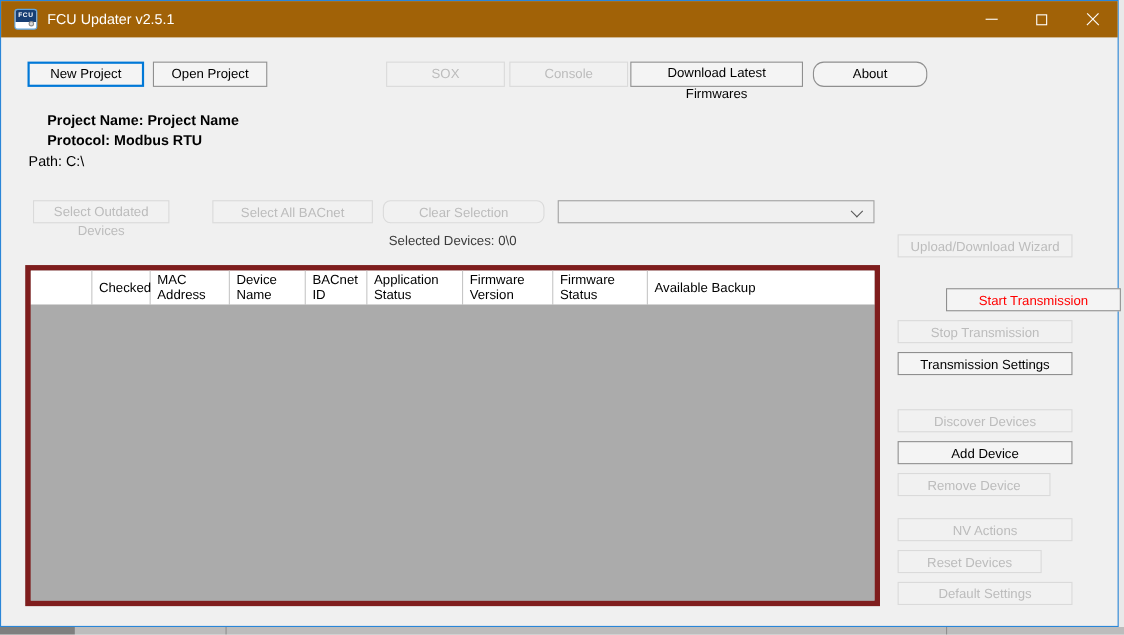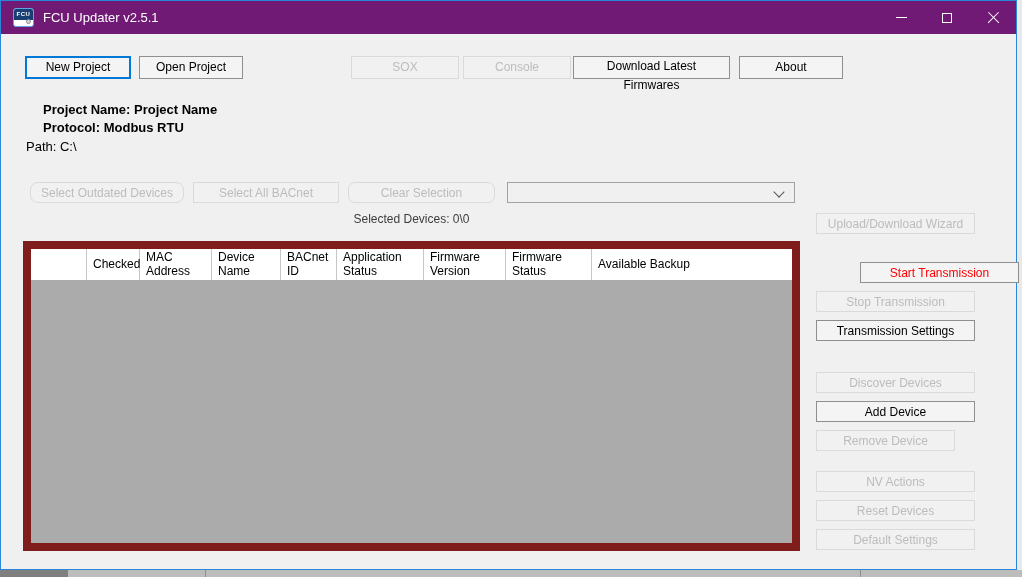--- a/index.html
+++ b/index.html
@@ -12,21 +12,21 @@
   .behind-strip { position:absolute; left:0; top:570px; width:1022px; height:7px; background:#bcbcbc; }
   .behind-seg-dark { position:absolute; left:0; top:0; width:68px; height:7px; background:#7f7f7f; }
   .behind-div1 { position:absolute; left:205px; top:0; width:1px; height:7px; background:#8f8f8f; }
   .behind-div2 { position:absolute; left:860px; top:0; width:1px; height:7px; background:#8f8f8f; }
   .behind-right { position:absolute; left:1017px; top:0; width:5px; height:570px; background:#e9e9e9; }
 
   .window { position:absolute; left:0; top:0; width:1017px; height:570px;
             background:#f0f0f0; border:1px solid #2a86d8; }
 
   
-  .titlebar { position:absolute; left:0; top:0; width:100%; height:33px; background:#701a75;
+  .titlebar { position:absolute; left:0; top:0; width:100%; height:33px; background:#a16207;
               display:flex; align-items:center; }
   .app-icon { width:21px; height:19px; margin-left:12px; border-radius:3px; overflow:hidden;
               background:#ffffff; border:1px solid #5ea4e0; position:relative; flex-shrink:0; }
   .app-icon .icon-top { position:absolute; left:0; top:0; width:100%; height:11px; background:#173f74;
               color:#fff; font-size:6px; font-weight:bold; text-align:center; line-height:11px; letter-spacing:0.5px; }
   .app-icon .gear-dot { position:absolute; right:2px; bottom:2px; width:5px; height:5px; border-radius:50%;
               border:1px solid #8a8a8a; background:#d8d8d8; }
   .title-text { color:#ffffff; font-size:13px; margin-left:9px; white-space:nowrap; }
 
   .win-controls { position:absolute; right:0; top:0; height:33px; display:flex; }
@@ -57,21 +57,21 @@
               background:#f0f0f0; border:1px solid #a2a2a2; cursor:pointer; }
   .combobox .value { position:absolute; left:6px; top:3px; font-size:12px; color:#000; }
   .chevron-down { position:absolute; right:11px; top:5px; width:8px; height:8px;
               border-right:1.6px solid #555; border-bottom:1.6px solid #555; transform:rotate(45deg); }
 
   .selected-label { position:absolute; left:22px; top:211px; width:777px; text-align:center;
               font-size:12px; color:#3c3c3c; }
 
   
   .device-table { position:absolute; left:22px; top:240px; width:777px; height:310px;
-              border:8px solid #7f1d1d; background:#ababab; display:flex; flex-direction:column; }
+              border:5px solid #7f1d1d; background:#ababab; display:flex; flex-direction:column; }
   .table-header { height:31px; background:#ffffff; display:flex; flex-shrink:0; }
   .hcell { border-right:1px solid #c6c6c6; display:flex; align-items:center; padding-left:6px;
            font-size:12px; color:#000; white-space:pre-line; line-height:1.15; flex-shrink:0; }
   .hcell:last-child { border-right:none; flex:1; }
   .table-body { flex:1; background:#ababab; }
 </style>
 </head>
 <body>
 
 <div class="screen">
@@ -102,27 +102,27 @@
           <span class="icon-close"></span>
         </div>
       </div>
     </div>
 
     <button class="btn focused" style="left:24px; top:55px; width:106px;">New Project</button>
     <button class="btn" style="left:138px; top:55px; width:104px;">Open Project</button>
     <button class="btn disabled" style="left:350px; top:55px; width:108px;">SOX</button>
     <button class="btn disabled" style="left:462px; top:55px; width:108px;">Console</button>
     <button class="btn" style="left:572px; top:55px; width:157px;">Download Latest Firmwares</button>
-    <button class="btn" style="left:738px; top:55px; width:104px;">About</button>
+    <button class="btn" style="left:738px; top:55px; width:104px;border-radius:10px;">About</button>
 
     <div class="info-line bold" style="top:101px;">Project Name: Project Name</div>
     <div class="info-line bold" style="top:119px;">Protocol: Modbus RTU</div>
     <div class="info-line" style="top:138px; font-size:13px;">Path: C:\</div>
 
-    <button class="btn small disabled" style="left:29px; top:181px; width:154px;border-radius:8px;">Select Outdated Devices</button>
+    <button class="btn small disabled" style="left:29px; top:181px; width:124px;">Select Outdated Devices</button>
     <button class="btn small disabled" style="left:192px; top:181px; width:146px;">Select All BACnet</button>
     <button class="btn small disabled" style="left:347px; top:181px; width:147px;border-radius:7px;">Clear Selection</button>
     <div class="combobox">
       <span class="value"></span>
       <span class="chevron-down"></span>
     </div>
 
     <div class="selected-label">Selected Devices: 0\0</div>
 
     <div class="device-table">
@@ -147,17 +147,17 @@
     </div>
 
     <button class="btn small disabled" style="left:815px; top:212px; width:159px;">Upload/Download Wizard</button>
     <button class="btn small danger" style="left:815px; top:261px; width:159px;margin-left:44px;">Start Transmission</button>
     <button class="btn small disabled" style="left:815px; top:290px; width:159px;">Stop Transmission</button>
     <button class="btn small" style="left:815px; top:319px; width:159px;">Transmission Settings</button>
     <button class="btn small disabled" style="left:815px; top:371px; width:159px;">Discover Devices</button>
     <button class="btn small" style="left:815px; top:400px; width:159px;">Add Device</button>
     <button class="btn small disabled" style="left:815px; top:429px; width:139px;">Remove Device</button>
     <button class="btn small disabled" style="left:815px; top:470px; width:159px;">NV Actions</button>
-    <button class="btn small disabled" style="left:815px; top:499px; width:159px;">Reset Devices</button>
+    <button class="btn small disabled" style="left:815px; top:499px; width:131px;">Reset Devices</button>
     <button class="btn small disabled" style="left:815px; top:528px; width:159px;">Default Settings</button>
 
   </div>
 </div>
 
 </body></html>

